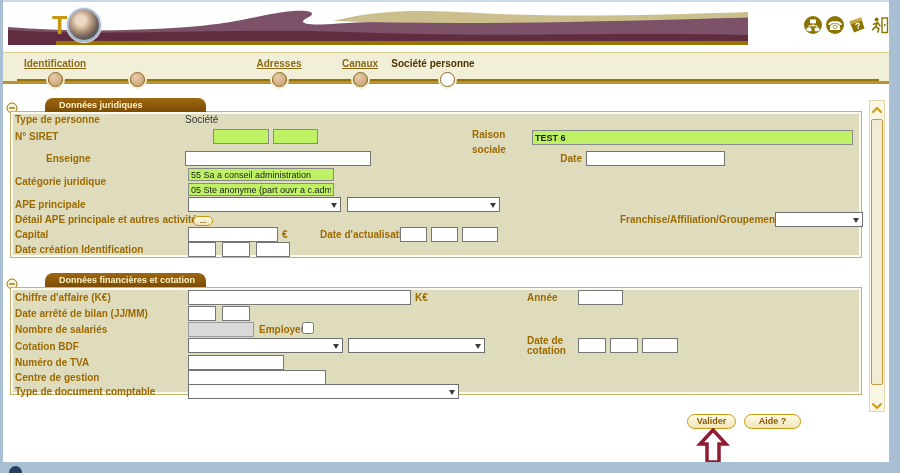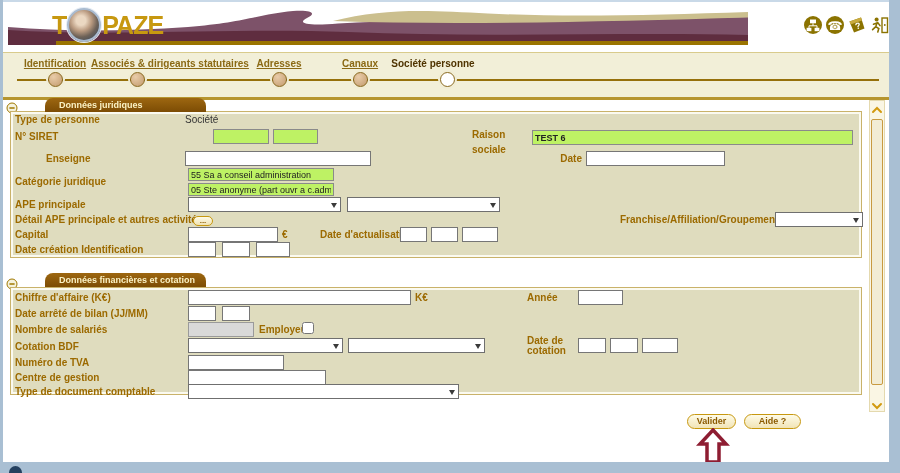--- a/index.html
+++ b/index.html
@@ -18,21 +18,21 @@
   .wave-wrap { position:absolute; left:8px; top:5px; width:740px; height:40px; }
   .logo { position:absolute; left:52px; top:8px; display:flex; align-items:center; z-index:5; }
   .logo .ltr { font-size:25px; font-weight:bold; color:#C79810; letter-spacing:-1px; }
   .logo-photo { width:34px; height:34px; border-radius:50%; margin:0 1px;
     background:radial-gradient(circle at 40% 35%, #EBD8C2 18%, #B99A80 40%, #6E6258 62%, #3C4A59 90%);
     border:2px solid #A9BBD0; box-shadow:0 0 0 1px #E6EDF5; }
   .hdr-icons { position:absolute; left:803px; top:15px; display:flex; gap:2px; z-index:5; }
   .hdr-icons .ico { width:20px; height:20px; cursor:pointer; }
 
   
-  .nav { position:absolute; left:3px; top:52px; width:886px; height:48px; background:#F2EFD8;
+  .nav { position:absolute; left:3px; top:52px; width:886px; height:32px; background:#F2EFD8;
          border-top:1px solid #D9CB8C; border-bottom:3px solid #B6952F; }
   .nav-line { position:absolute; left:14px; right:10px; top:26px; height:2px; background:#96700A; }
   .nav-label { position:absolute; top:5px; transform:translateX(-50%); font-size:10px; font-weight:bold;
                color:#8B6914; text-decoration:underline; white-space:nowrap; cursor:pointer; }
   .nav-label.current { color:#4F3300; text-decoration:none; cursor:default; }
   .nav-circle { position:absolute; top:19px; width:15px; height:15px; border-radius:50%;
                 border:1px solid #8A6A20; background:radial-gradient(circle at 35% 30%, #E9CCA9, #C29A6D);
                 box-shadow:0 0 0 2px #F1EDD4; cursor:pointer; }
   .nav-circle.current { background:#fff; cursor:default; }
 
@@ -80,21 +80,20 @@
   <svg width="740" height="40" viewBox="0 0 740 40" preserveAspectRatio="none">
     <path fill="#7D5269" d="M0,34 L0,22 C60,27 120,26 180,22 C235,18 252,9 285,6 C302,4.5 310,8 299,13 C288,18.5 300,21 330,18.5 C430,13 560,16 740,12 L740,34 Z"></path>
     <path fill="#CBBF8E" d="M325,16 C375,3 420,5 480,8.5 C560,12.5 650,10 740,7 L740,12.5 C600,16.5 450,20.5 325,16 Z"></path>
     <path fill="#5F2D3F" d="M0,40 L0,25 C100,32 220,22.5 340,27 C480,33 620,26.5 740,30 L740,40 Z"></path>
     <rect x="48" y="36" width="692" height="4" fill="#9A7400"></rect>
   </svg>
 </div>
 <div class="logo">
   <span class="ltr">T</span>
   <span class="logo-photo"></span>
-  <span class="ltr">PAZE</span>
 </div>
 
 <div class="hdr-icons">
   <span class="ico">
     <svg viewBox="0 0 20 20" width="20" height="20">
       <circle cx="10" cy="10" r="9" fill="#8B7300"></circle>
       <rect x="7" y="4.5" width="6" height="3.8" fill="#fff"></rect>
       <path d="M10,8.3 V10.8 M6,13.2 V10.8 H14 V13.2" stroke="#fff" stroke-width="1" fill="none"></path>
       <rect x="3.6" y="12.8" width="4.8" height="3.4" fill="#fff"></rect>
       <rect x="11.6" y="12.8" width="4.8" height="3.4" fill="#fff"></rect>
@@ -120,21 +119,20 @@
       <circle cx="7.6" cy="4.6" r="2" fill="#8B7300"></circle>
       <path d="M4.5,9.2 L8.8,7.6 L11,10.6 M8.2,7.6 L6.8,11.6 L9.8,13.6 L8.8,17 M6.8,11.6 L3.6,14.6" stroke="#8B7300" stroke-width="1.6" fill="none" stroke-linecap="round"></path>
     </svg>
   </span>
 </div>
 
 <div class="nav">
   <div class="nav-line"></div>
 
   <span class="nav-label" style="left:52px">Identification</span>
-  <span class="nav-label" style="left:167px">Associés &amp; dirigeants statutaires</span>
   <span class="nav-label" style="left:276px">Adresses</span>
   <span class="nav-label" style="left:357px">Canaux</span>
   <span class="nav-label current" style="left:430px">Société personne</span>
 
   <span class="nav-circle" style="left:45px"></span>
   <span class="nav-circle" style="left:127px"></span>
   <span class="nav-circle" style="left:269px"></span>
   <span class="nav-circle" style="left:350px"></span>
   <span class="nav-circle current" style="left:437px"></span>
 </div>

